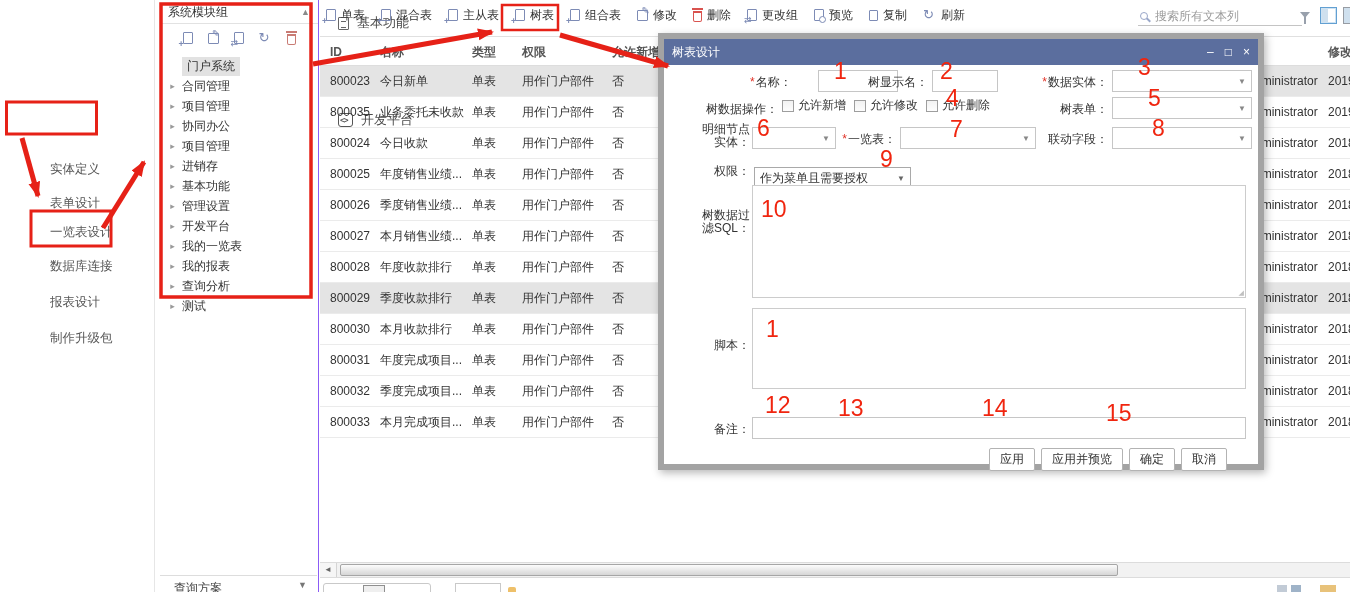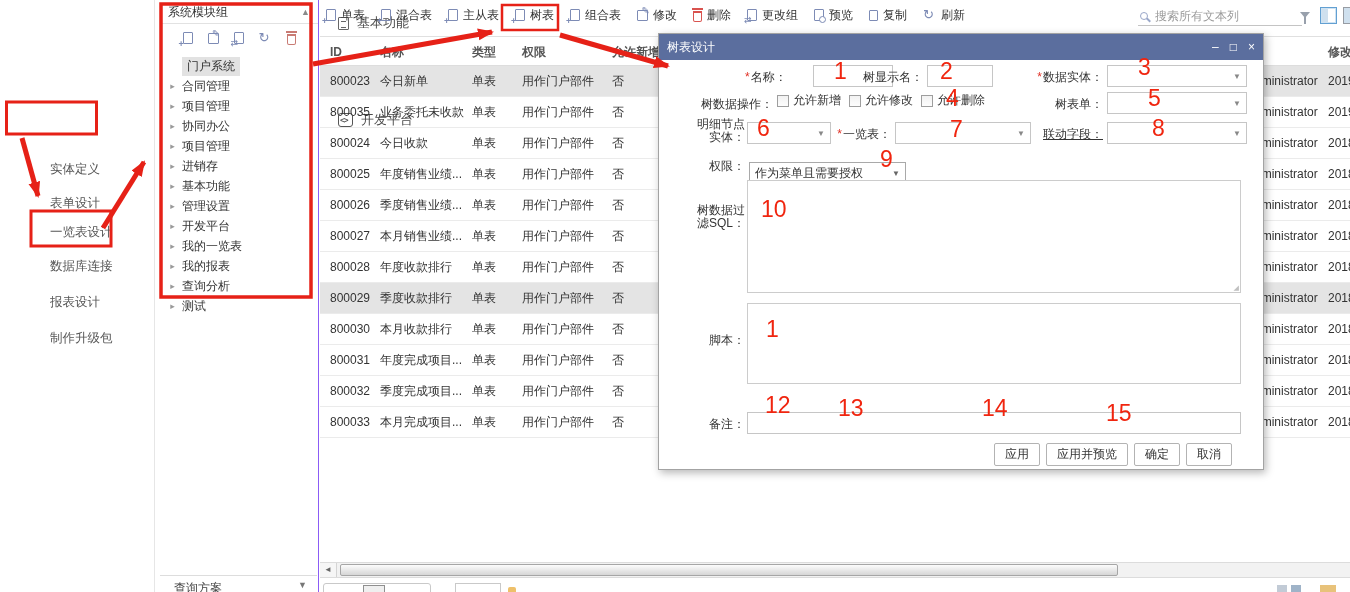--- a/index.html
+++ b/index.html
@@ -102,21 +102,21 @@
   .hs-thumb { position:absolute; left:20px; top:1px; width:778px; height:12px; background:linear-gradient(#fcfcfc,#d6d6d6); border:1px solid #a6a6a6; border-radius:2px; }
   .pager-box1 { position:absolute; left:3px; top:583px; width:108px; height:22px; border:1px solid #c9c9c9; border-radius:3px; background:#fff; }
   .pager-page { position:absolute; left:43px; top:585px; width:22px; height:18px; border:1px solid #8f8f8f; background:#efefef; }
   .pager-box2 { position:absolute; left:135px; top:583px; width:46px; height:22px; border:1px solid #c9c9c9; background:#fff; }
   .pager-dot { position:absolute; left:188px; top:587px; width:8px; height:8px; background:#eec06a; border-radius:2px; }
   .br-ic1 { position:absolute; left:957px; top:585px; width:10px; height:10px; background:#c2cbd6; }
   .br-ic2 { position:absolute; left:971px; top:585px; width:10px; height:10px; background:#9fb3c8; }
   .br-ic3 { position:absolute; left:1000px; top:585px; width:16px; height:9px; background:#e8c27a; }
 
   
-  .dialog { position:absolute; left:658px; top:33px; width:606px; height:437px; background:#fff; border:1px solid #a3a3a3; box-shadow:2px 3px 8px rgba(0,0,0,.28); z-index:10; }
+  .dialog { position:absolute; left:658px; top:33px; width:606px; height:437px; background:#fff; border:6px solid #a3a3a3; box-shadow:2px 3px 8px rgba(0,0,0,.28); z-index:10; }
   .d-titlebar { height:26px; background:#5b6e9e; color:#fff; display:flex; align-items:center; padding:0 8px; }
   .d-title { flex:1; font-size:12px; }
   .d-controls { display:flex; gap:11px; font-size:12px; color:#fff; }
   .d-controls span { cursor:pointer; line-height:26px; }
   .d-lbl { position:absolute; color:#333; font-size:12px; white-space:nowrap; }
   .req { color:#e03126; margin-right:1px; }
   .d-input { position:absolute; border:1px solid #c6c6c6; background:#fff; height:22px; }
   .d-dd { position:absolute; border:1px solid #c6c6c6; background:#fff; height:22px; display:flex; align-items:center; justify-content:flex-end; padding-right:5px; }
   .dd-arr { color:#888; font-size:8px; }
   .d-select { position:absolute; border:1px solid #a9a9a9; background:#fff; height:23px; display:flex; align-items:center; padding:0 5px; gap:6px; font-size:12px; color:#333; }
@@ -140,21 +140,21 @@
   .f-ent-lbl  { left:358px; width:86px; top:35px; text-align:right; }
   .f-ent-dd   { left:448px; top:31px; width:140px; }
   .f-ops-lbl  { left:22px; width:92px; top:62px; text-align:right; }
   .f-ops-row  { left:118px; top:58px; }
   .f-tform-lbl{ left:360px; width:84px; top:62px; text-align:right; }
   .f-tform-dd { left:448px; top:58px; width:140px; }
   .f-detail-lbl{ left:26px; width:60px; top:84px; }
   .f-detail-dd{ left:88px; top:88px; width:84px; }
   .f-list-lbl { left:174px; width:58px; top:92px; text-align:right; }
   .f-list-dd  { left:236px; top:88px; width:136px; }
-  .f-link-lbl { left:376px; width:68px; top:92px; text-align:right;text-decoration:underline; }
+  .f-link-lbl { left:376px; width:68px; top:92px; text-align:right; }
   .f-link-dd  { left:448px; top:88px; width:140px; }
   .f-perm-lbl { left:44px; width:42px; top:124px; text-align:right; }
   .f-perm-sel { left:90px; top:128px; width:157px; }
   .f-sql-lbl  { left:30px; width:56px; top:170px; }
   .f-sql-ta   { left:88px; top:146px; width:494px; height:113px; }
   .f-script-lbl{ left:44px; width:42px; top:298px; text-align:right; }
   .f-script-ta{ left:88px; top:269px; width:494px; height:81px; }
   .f-cbrow    { left:88px; top:356px; }
   .f-note-lbl { left:48px; width:38px; top:382px; text-align:right; }
   .f-note-in  { left:88px; top:378px; width:494px; }

